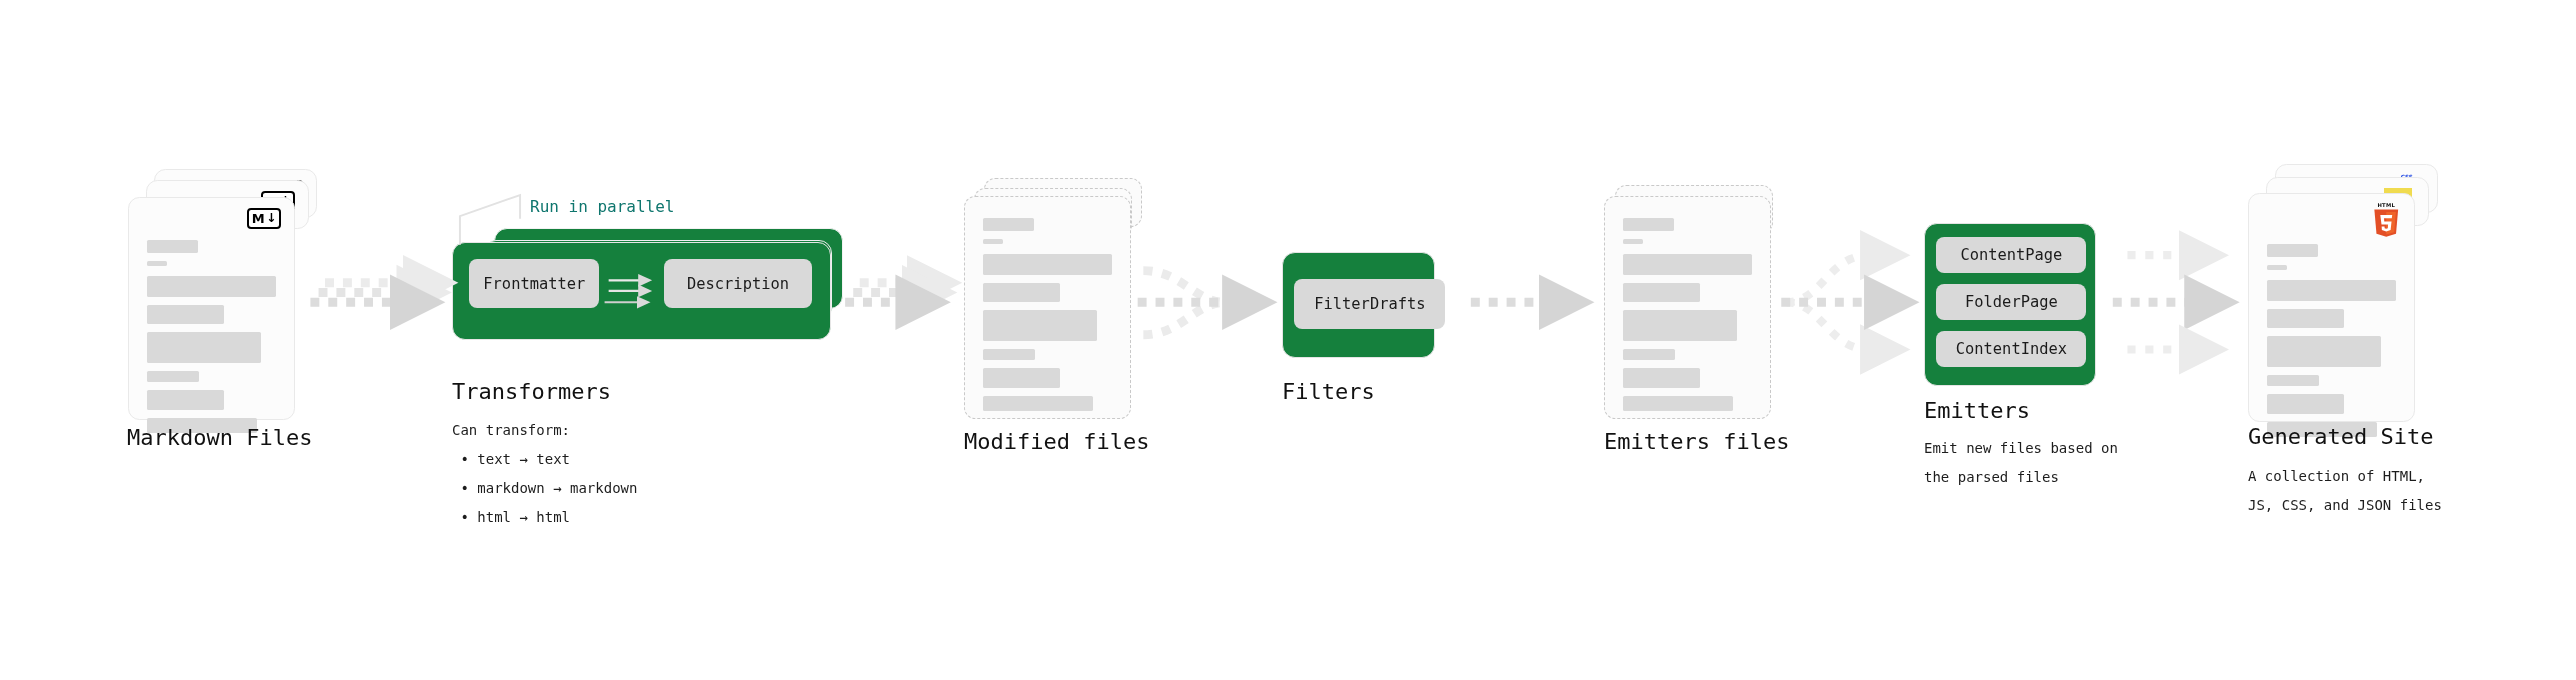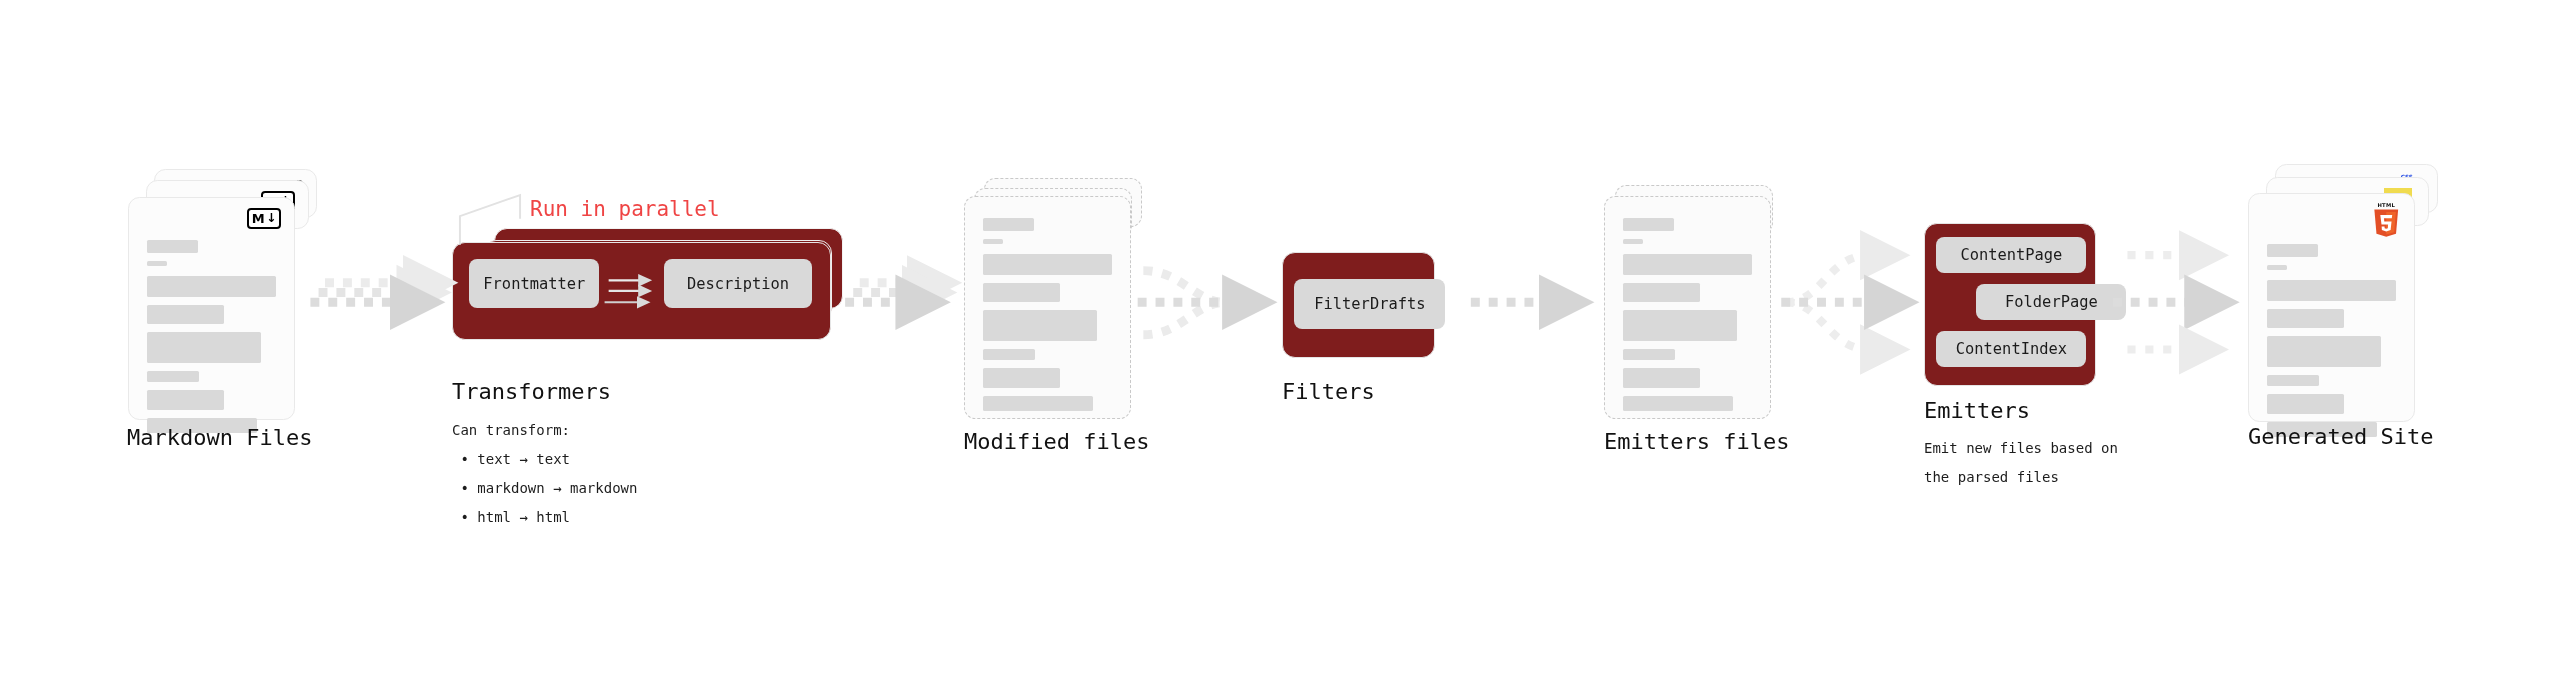--- a/index.html
+++ b/index.html
@@ -96,21 +96,21 @@
     font-family: "DejaVu Sans", "Liberation Sans", sans-serif;
     font-size: 5.7px; font-weight: 700; color: #264de4; line-height: 5.7px;
   }
   .css-badge .u { width: 23px; height: 2.4px; background: #2965f1; margin-top: 0.8px; }
 
   
   .procbox {
     position: absolute;
     border: 1.6px solid #e4e4e4;
     border-radius: 13px;
-    background: #7f1d1d;
+    background: #15803d;
     box-sizing: border-box;
   }
   .chip {
     position: absolute;
     background: #d9d9d9;
     border-radius: 8.1px;
     display: flex;
     align-items: center;
     justify-content: center;
     color: #1b1b1b;
@@ -131,22 +131,22 @@
   }
   .subcaption {
     position: absolute;
     color: #1d1d1d;
     font-size: 14px;
     line-height: 29px;
     white-space: pre;
   }
   .parallel-label {
     position: absolute;
-    color: #ef4444;
-    font-size: 21px;
+    color: #0f766e;
+    font-size: 16px;
     white-space: nowrap;
   }
 
   svg.overlay {
     position: absolute;
     left: 0; top: 0;
     width: 2576px; height: 681px;
     pointer-events: none;
   }
 </style>
@@ -259,21 +259,21 @@
         <div class="bar" style="width:85%;   height:15.4px;"></div>
       </div>
     </div>
   </div>
   <div class="caption" style="left:1604px; top:429px;">Emitters files</div>
 
   <div class="procbox" style="left:1924px; top:223px; width:172px; height:163px;">
     <div class="chip" style="left:11.4px; top:13px; width:150px; height:36px;">
       <span>ContentPage</span>
     </div>
-    <div class="chip" style="left:11.4px; top:60px; width:150px; height:36px;margin-left:40px;">
+    <div class="chip" style="left:11.4px; top:60px; width:150px; height:36px;">
       <span>FolderPage</span>
     </div>
     <div class="chip" style="left:11.4px; top:107px; width:150px; height:36px;">
       <span>ContentIndex</span>
     </div>
   </div>
   <div class="caption" style="left:1924px; top:398px;">Emitters</div>
   <div class="subcaption" style="left:1924px; top:434px;">Emit new files based on
 the parsed files</div>
 
@@ -306,20 +306,22 @@
         <div class="bar" style="width:100%;  height:21px;"></div>
         <div class="bar" style="width:60%;   height:18.7px;"></div>
         <div class="bar" style="width:88%;   height:31px;"></div>
         <div class="bar" style="width:40%;   height:11.4px;"></div>
         <div class="bar" style="width:60%;   height:19.5px;"></div>
         <div class="bar" style="width:85%;   height:15.4px;"></div>
       </div>
     </div>
   </div>
   <div class="caption" style="left:2248px; top:424px;">Generated Site</div>
+  <div class="subcaption" style="left:2248px; top:462px;">A collection of HTML,
+JS, CSS, and JSON files</div>
 
   <svg class="overlay" xmlns="http://www.w3.org/2000/svg" viewBox="0 0 3170 838" width="2576" height="681">
     <defs>
       <marker id="ah-strong" markerWidth="7" markerHeight="7" refX="1.1" refY="3.5" orient="auto" markerUnits="strokeWidth">
         <path d="M0,0.4 L6.2,3.5 L0,6.6 Z" fill="#d5d5d5"></path>
       </marker>
       <marker id="ah-faint" markerWidth="7" markerHeight="7" refX="1.1" refY="3.5" orient="auto" markerUnits="strokeWidth">
         <path d="M0,0.4 L6.2,3.5 L0,6.6 Z" fill="#ebebeb"></path>
       </marker>
       <marker id="ah-tiny" markerWidth="8" markerHeight="8" refX="1.4" refY="4" orient="auto" markerUnits="strokeWidth">

